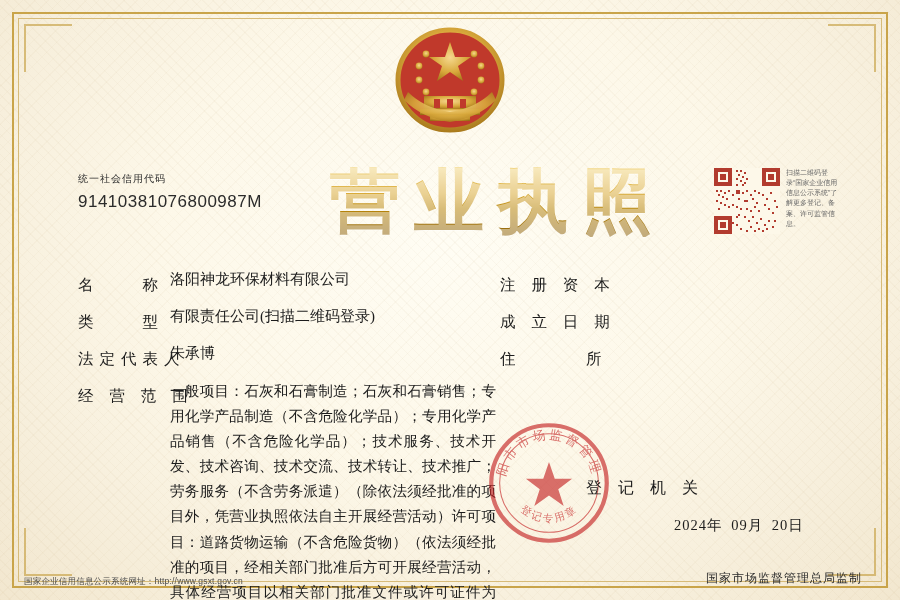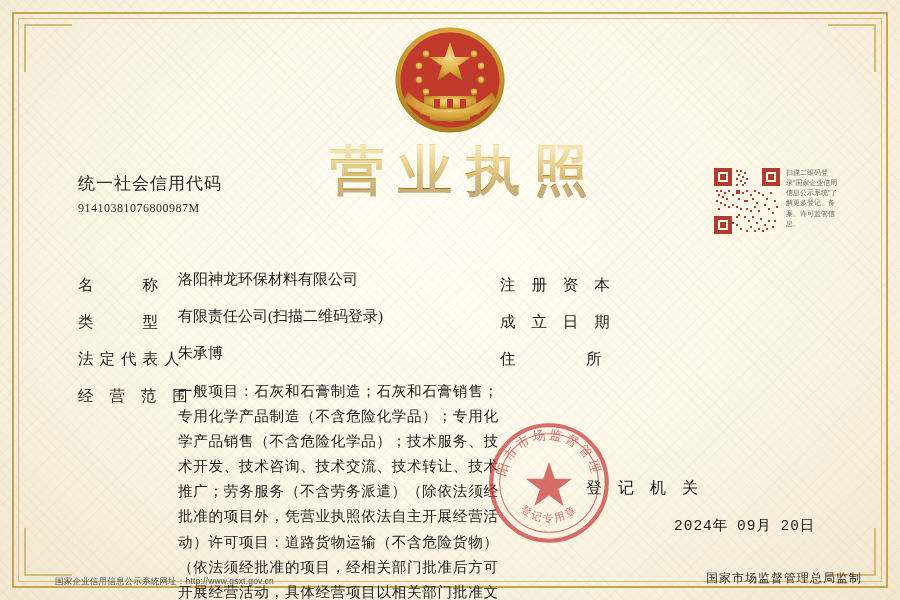--- a/index.html
+++ b/index.html
@@ -63,52 +63,52 @@
     transform: translateX(-50%);
     top: 18px;
     width: 128px;
     height: 120px;
   }
 
   
   .title {
     position: absolute;
     left: 266px;
-    top: 144px;
+    top: 167px;
     width: 400px;
-    text-align: center;
-    font-size: 54px;
+    text-align: right;
+    font-size: 70px;
     letter-spacing: 14px;
     font-weight: bold;
     font-family: "Liberation Serif", "DejaVu Serif", serif;
     background: linear-gradient(180deg, #f3d98a 0%, #d9ab3a 38%, #b8860b 60%, #8f6510 100%);
     -webkit-background-clip: text;
     background-clip: text;
     color: transparent;
     text-shadow: 0 1px 0 rgba(255,255,255,0.45);
     line-height: 1;
   }
 
   
   .credit-code {
     position: absolute;
     left: 78px;
     top: 172px;
     color: #2b2b2b;
   }
   .credit-code .cc-label {
-    font-size: 17px;
+    font-size: 10px;
     letter-spacing: 1px;
     white-space: nowrap;
   }
   .credit-code .cc-value {
-    font-size: 12px;
+    font-size: 17px;
     margin-top: 6px;
     letter-spacing: .5px;
-    font-family: Liberation Serif, serif;
+    font-family: Liberation Sans, sans-serif;
   }
 
   
   .qr-area {
     position: absolute;
     right: 56px;
     top: 168px;
     display: flex;
     align-items: flex-start;
   }
@@ -143,21 +143,20 @@
     font-size: 15.5px;
     color: #1c1c1c;
     letter-spacing: 6px;
     white-space: nowrap;
     margin-top: 7px;
   }
   .f-value {
     font-size: 15px;
     color: #1c1c1c;
     line-height: 1.5;
-    margin-left: 8px;
   }
 
   .scope-row .f-value {
     line-height: 1.72;
     font-size: 14.6px;
     text-align: justify;
     width: 326px;
   }
 
   .fields-right {
@@ -180,36 +179,36 @@
     text-align: right;
   }
   .issue-date {
     position: absolute;
     left: 672px;
     top: 516px;
     font-size: 14.5px;
     color: #1c1c1c;
     letter-spacing: 1px;
   }
-  .issue-date span { margin: 0 2px; font-family: Liberation Mono, monospace; }
+  .issue-date span { margin: 0 2px; }
 
   
   .seal {
     position: absolute;
     left: 486px;
     top: 420px;
     width: 126px;
     height: 126px;
     opacity: .66;
   }
 
   
   .footer-left {
     position: absolute;
-    left: 55px;
+    left: 24px;
     bottom: 12px;
     font-size: 8.5px;
     color: #4a4a4a;
     font-family: "Liberation Sans", sans-serif;
     letter-spacing: .2px;
   }
   .footer-right {
     position: absolute;
     right: 38px;
     bottom: 13px;

